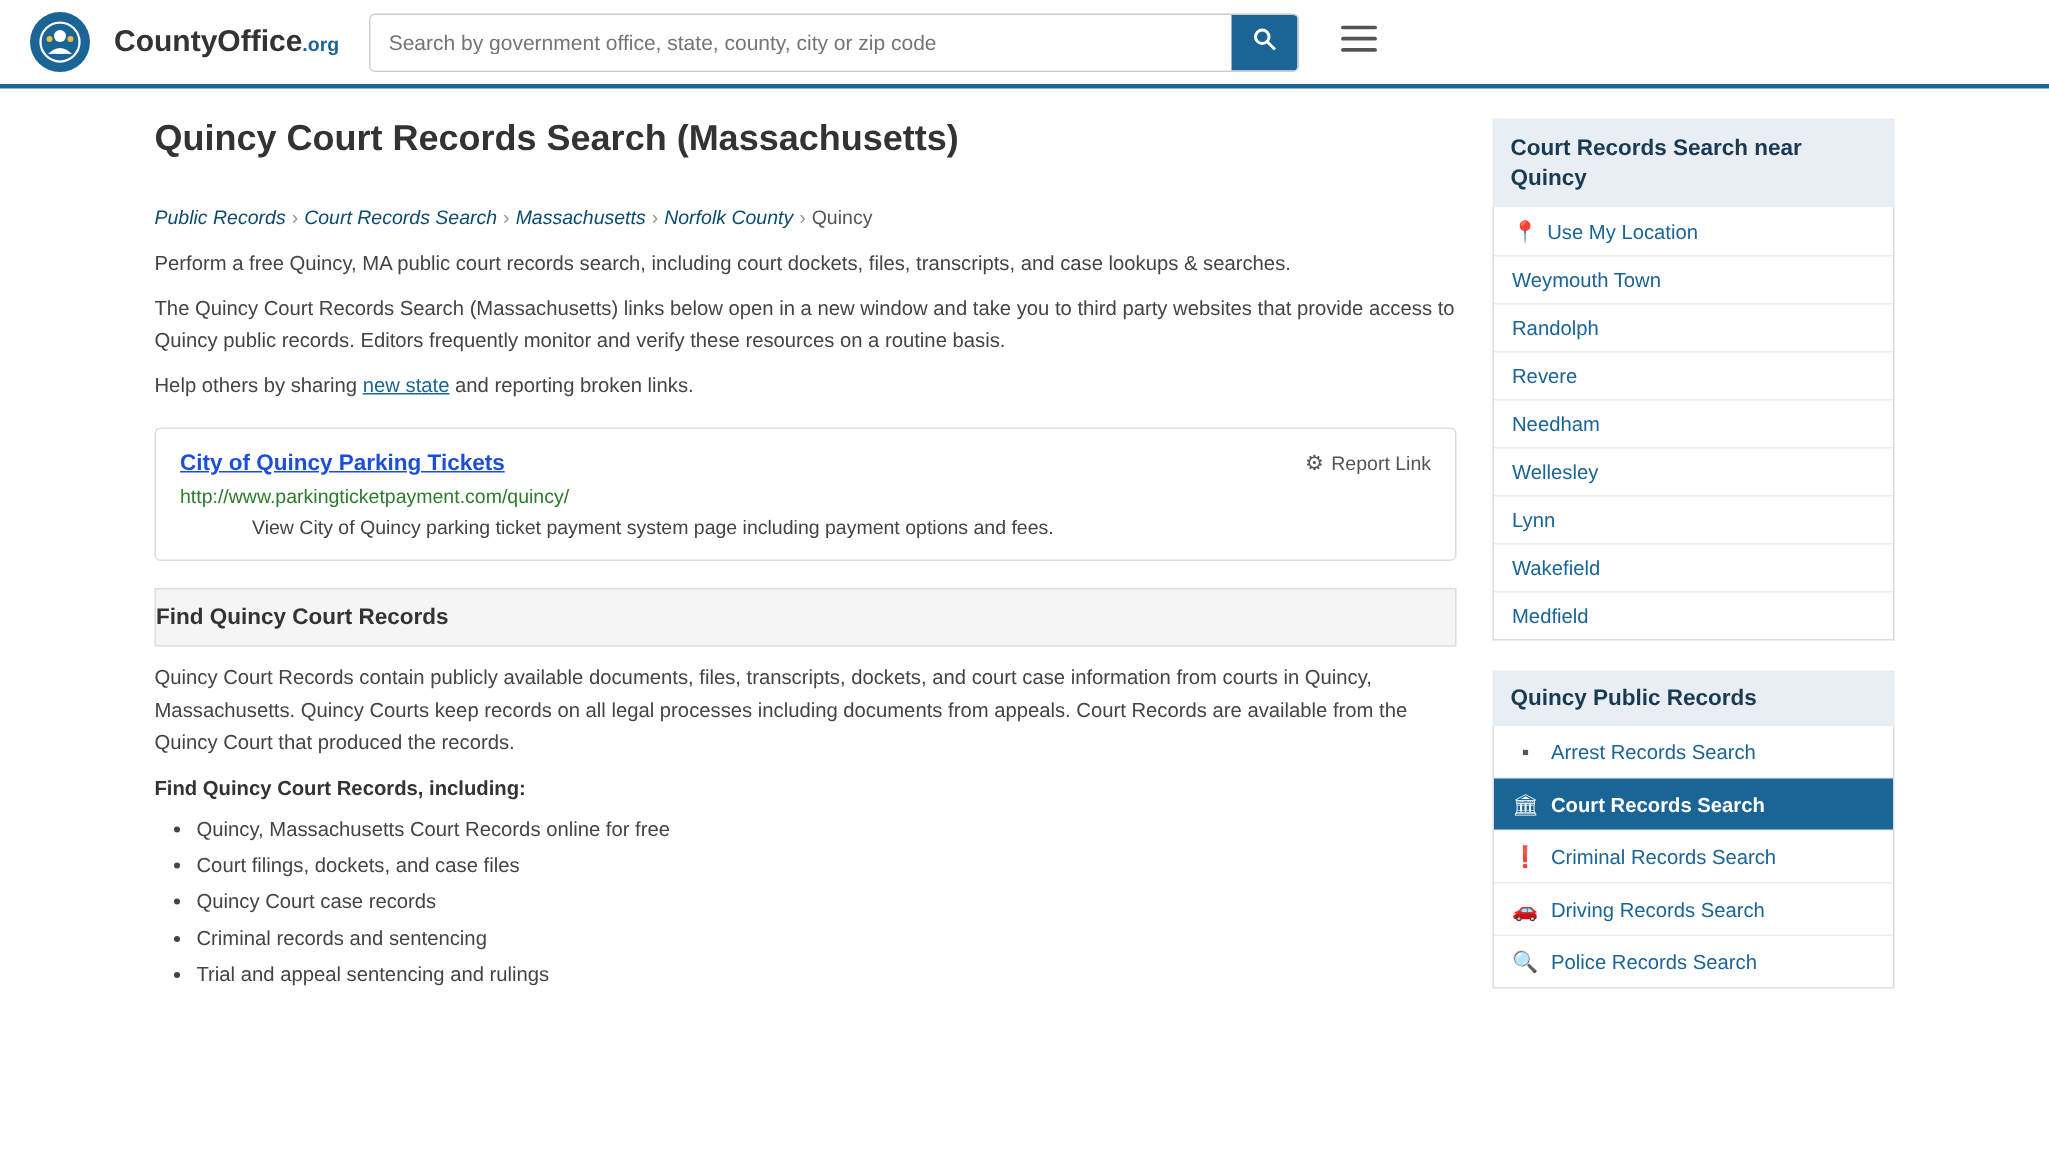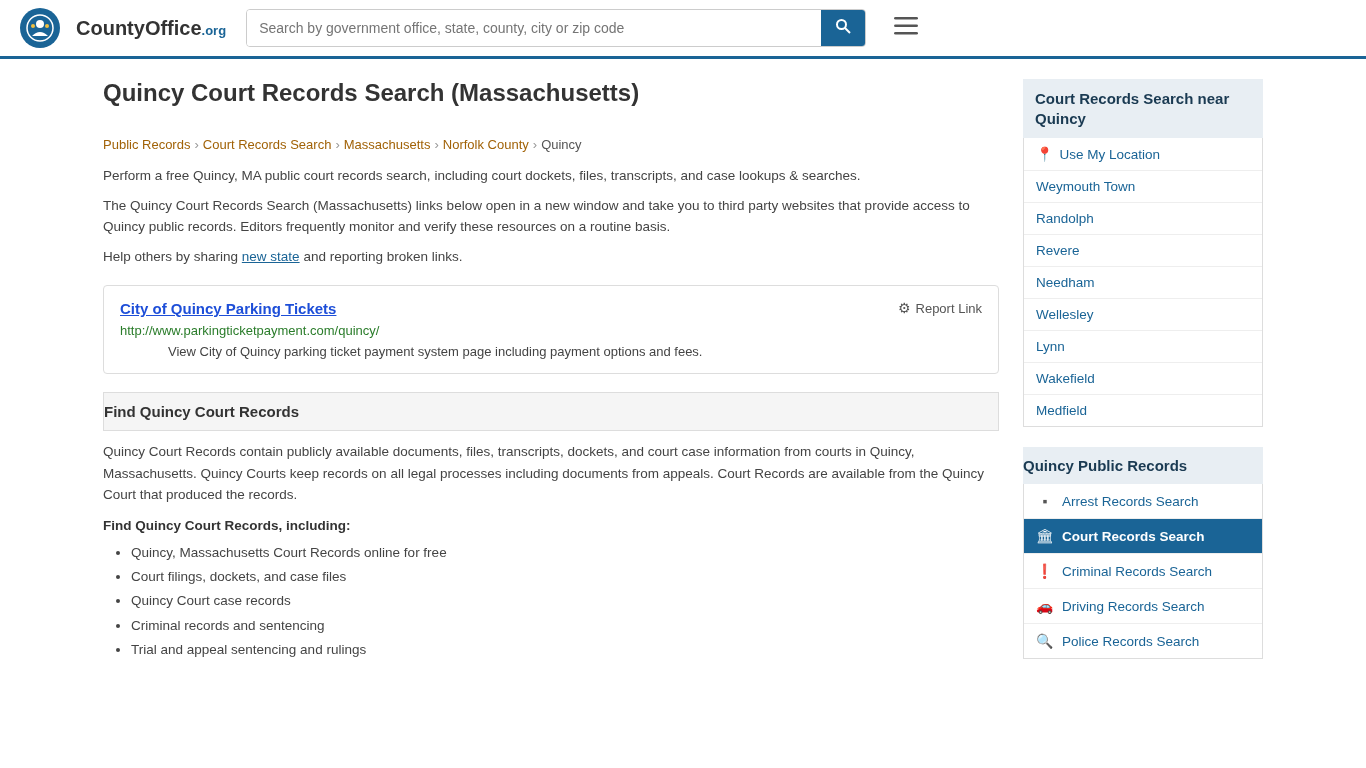--- a/index.html
+++ b/index.html
@@ -77,21 +77,21 @@
       max-width: 1200px;
       margin: 0 auto;
       padding: 20px 20px;
       display: flex;
       gap: 24px;
     }
     .main-content {
       flex: 1;
     }
     .sidebar {
-      width: 240px;
+      width: 268px;
       flex-shrink: 0;
     }
 
     
     .page-title {
       font-size: 24px;
       font-weight: bold;
       color: #333;
       margin-bottom: 30px;
     }
@@ -100,22 +100,23 @@
     .breadcrumb {
       font-size: 13px;
       color: #555;
       margin-bottom: 14px;
       display: flex;
       flex-wrap: wrap;
       align-items: center;
       gap: 4px;
     }
     .breadcrumb a {
-      color: #a16207;
+      color: #0c4a6e;
       text-decoration: none;
+      font-style: italic;
     }
     .breadcrumb .sep { color: #999; }
 
     
     .intro-text {
       font-size: 13.5px;
       color: #444;
       margin-bottom: 10px;
       line-height: 1.5;
     }
@@ -228,21 +229,21 @@
     .sidebar-list-item.location-item {
       display: flex;
       align-items: center;
       gap: 6px;
     }
     .pin-icon { color: #333; font-size: 14px; }
 
     
     .sidebar-records-title {
       background: #e8eef3;
-      padding: 10px 0;
+      padding: 10px 12px;
       font-size: 15px;
       font-weight: bold;
       color: #1a3a52;
       margin-bottom: 0;
     }
     .sidebar-records-list {
       border: 1px solid #ddd;
       border-top: none;
     }
     .sidebar-record-item {

